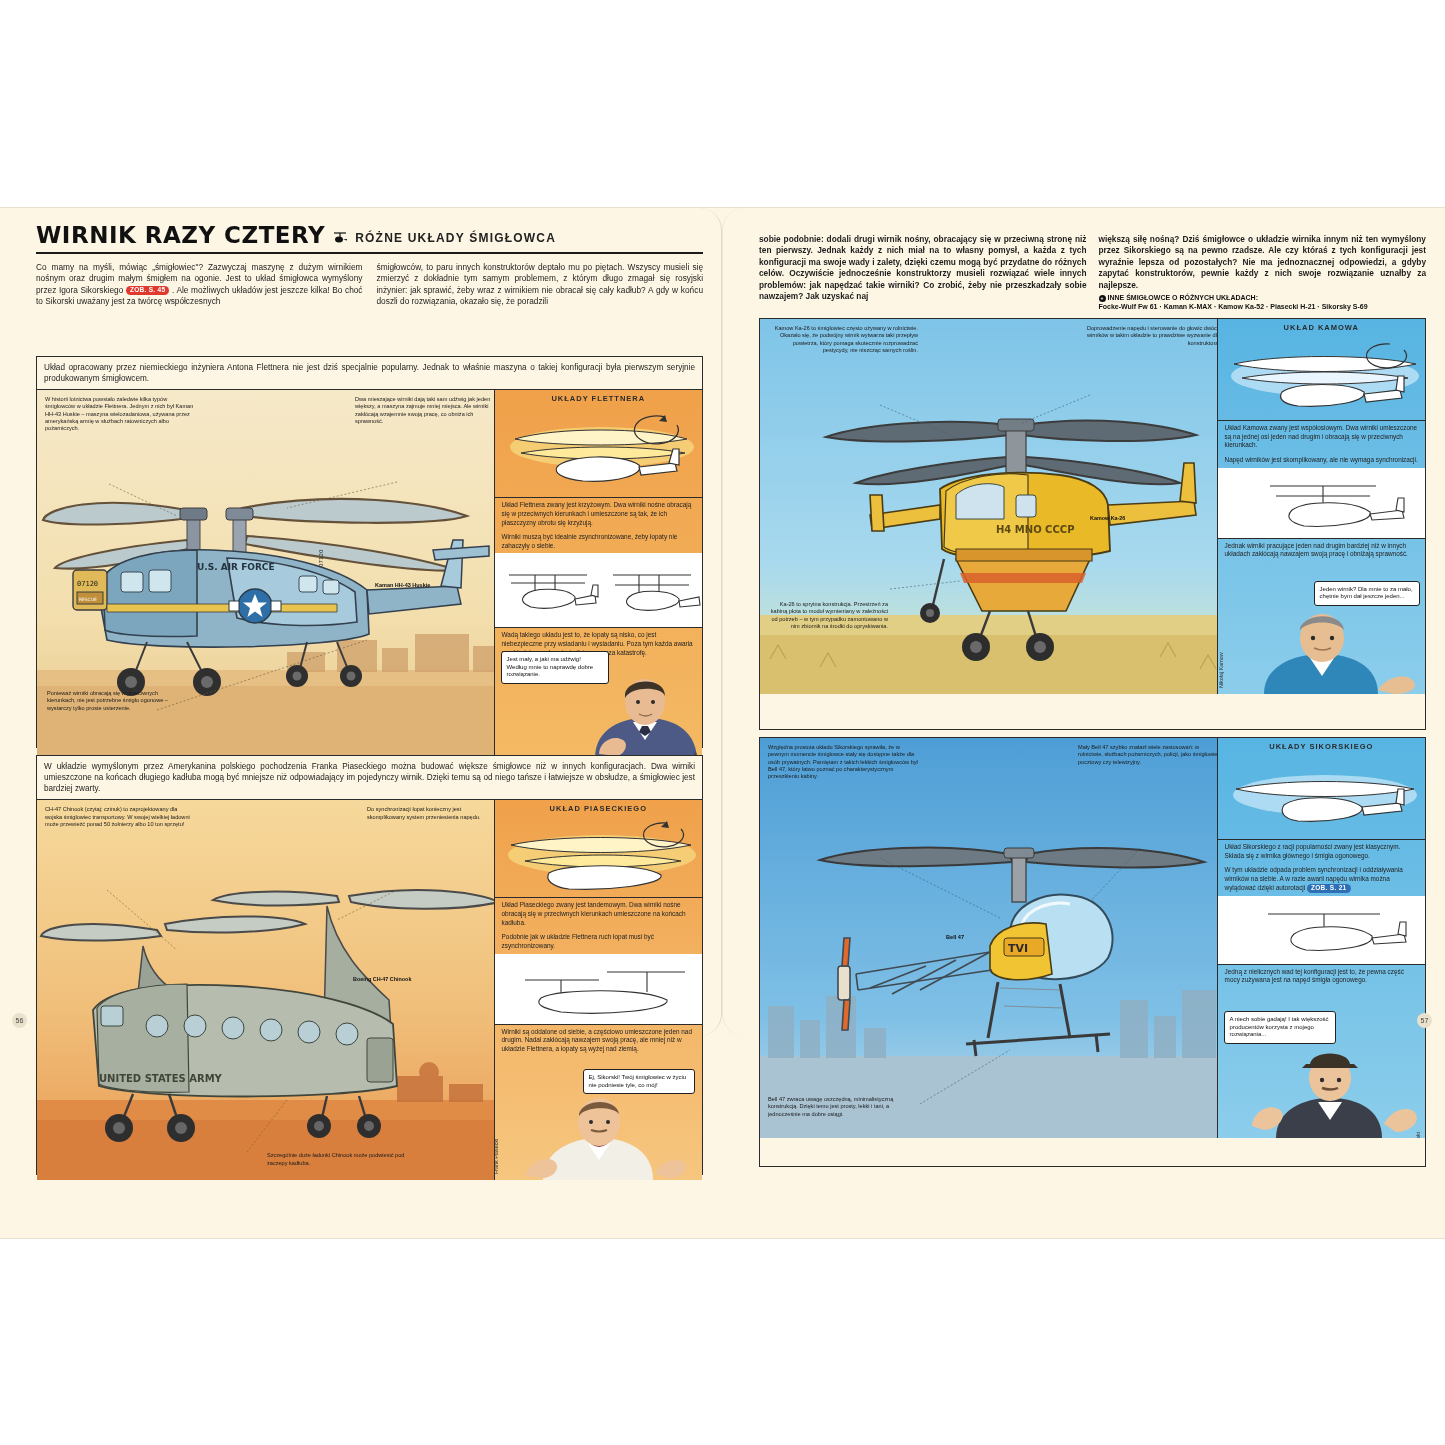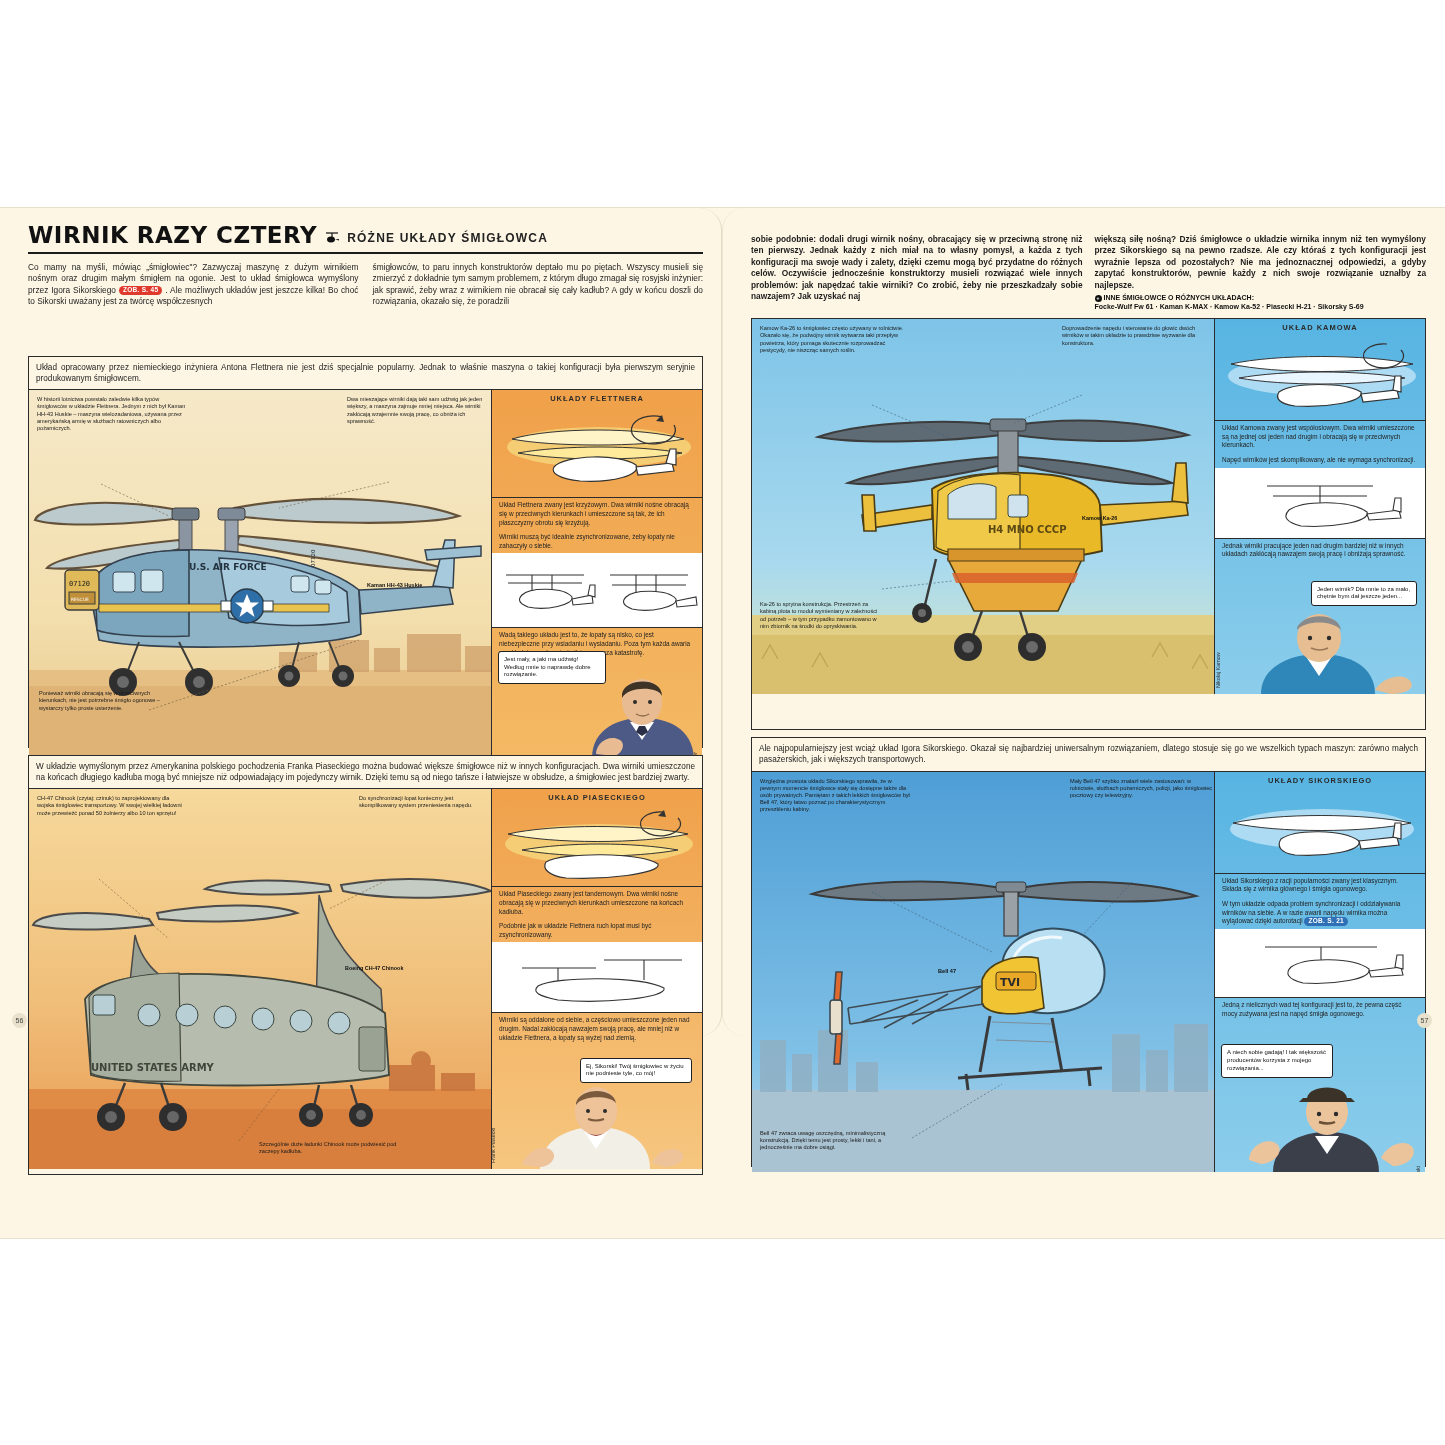--- a/index.html
+++ b/index.html
@@ -12,21 +12,21 @@
   .spread{
     position:absolute;left:0;top:208px;width:1445px;height:1030px;
     background:#fdf6e4;
     display:flex;
     box-shadow:0 0 0 1px #e8e0cc;
   }
   .page{
     position:relative;
     width:722px;height:828px;
     box-sizing:border-box;
-    padding:14px 18px 14px 28px;
+    padding:14px 18px 14px 36px;
     background:#fdf6e4;
     border-radius:22px;
   }
   .page.left{border-right:1px solid #e4dbc4;}
   .page.right{border-left:1px solid #efe7d3;}
 
   
   .title-row{display:flex;align-items:flex-end;gap:8px;border-bottom:2px solid #1b1b1b;padding-bottom:4px;margin-bottom:8px;}
   .title{font-size:23px;font-weight:bold;letter-spacing:.5px;color:#111;font-family:"DejaVu Sans", sans-serif;}
   .title-icon{width:14px;height:16px;position:relative;top:-2px;}
@@ -394,21 +394,21 @@
         <p>większą siłę nośną? Dziś śmigłowce o układzie wirnika innym niż ten wymyślony przez Sikorskiego są na pewno rzadsze. Ale czy któraś z tych konfiguracji jest wyraźnie lepsza od pozosta­łych? Nie ma jednoznacznej odpowiedzi, a gdyby zapytać kon­struktorów, pewnie każdy z nich swoje rozwiązanie uznałby za najlepsze.</p>
         <div class="seealso">
           <span class="dot">+</span><span>INNE ŚMIGŁOWCE O RÓŻNYCH UKŁADACH:</span>
         </div>
         <div class="seealso" style="margin-top:1px;">Focke-Wulf Fw 61 · Kaman K-MAX · Kamow Ka-52 · Piasecki H-21 · Sikorsky S-69</div>
       </div>
     </div>
 
     <div class="panel" style="height:412px;">
       <div class="panel-body" style="height:375px;">
-        <div class="art" style="width:471px;height:375px;">
+        <div class="art" style="width:471px;height:375px;text-align:right;">
           <svg width="471" height="375" viewBox="0 0 471 375">
             <defs>
               <linearGradient id="skyR1" x1="0" y1="0" x2="0" y2="1">
                 <stop offset="0%" stop-color="#7ec4e8"></stop>
                   <stop offset="65%" stop-color="#a8d9ee"></stop>
                   <stop offset="100%" stop-color="#d8e9c8"></stop>
               </linearGradient>
             </defs>
             <rect width="471" height="375" fill="url(#skyR1)"></rect>
             <rect y="296" width="471" height="79" fill="#e2cf86"></rect>
@@ -514,21 +514,20 @@
               <path d="M96 54 q 9 4 17 0" stroke="#9a7554" stroke-width="1.6" fill="none"></path>
               <path d="M160 96 C 168 82, 190 78, 196 88 C 200 96, 188 100, 176 100 Z" fill="#e7be92"></path>
             </g>
           </svg>
           <div class="vlabel" style="left:6px;bottom:6px;transform:rotate(-90deg);transform-origin:left bottom;">Nikołaj Kamow</div>
         </div>
       </div>
     </div>
 
     <div class="panel" style="height:430px;">
-      <div class="panel-text">Ale najpopularniejszy jest wciąż układ Igora Sikorskiego. Okazał się najbardziej uniwersalnym rozwiązaniem, dlatego stosuje się go we wszelkich typach maszyn: zarówno małych pasażerskich, jak i większych transportowych.</div>
       <div class="panel-body" style="height:400px;">
         <div class="art" style="width:471px;height:400px;">
           <svg width="471" height="400" viewBox="0 0 471 400">
             <defs>
               <linearGradient id="skyR2" x1="0" y1="0" x2="0" y2="1">
                 <stop offset="0%" stop-color="#4e9ed6"></stop>
                   <stop offset="70%" stop-color="#7fc0e6"></stop>
                   <stop offset="100%" stop-color="#bcd9e8"></stop>
               </linearGradient>
             </defs>

